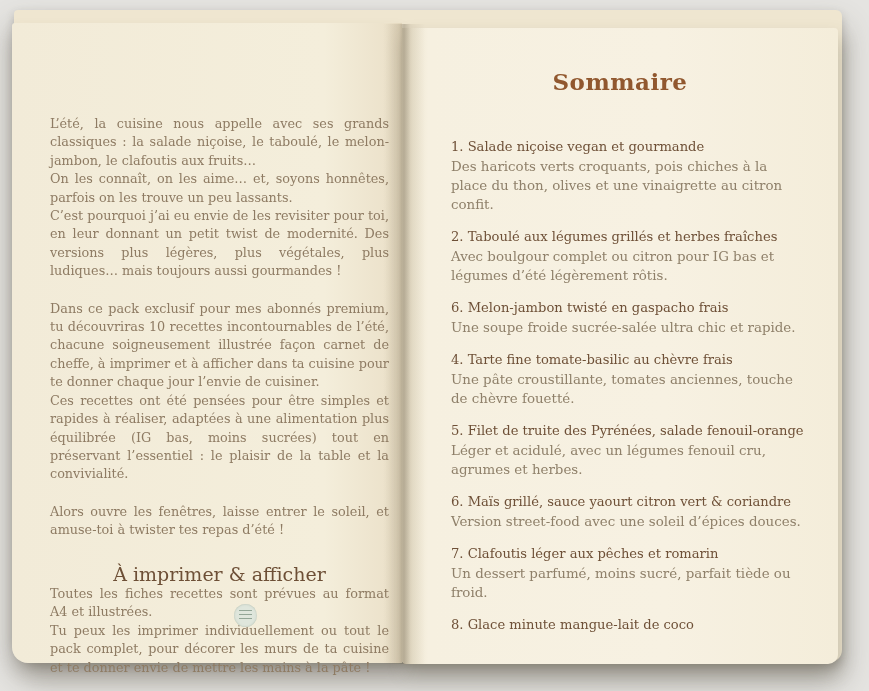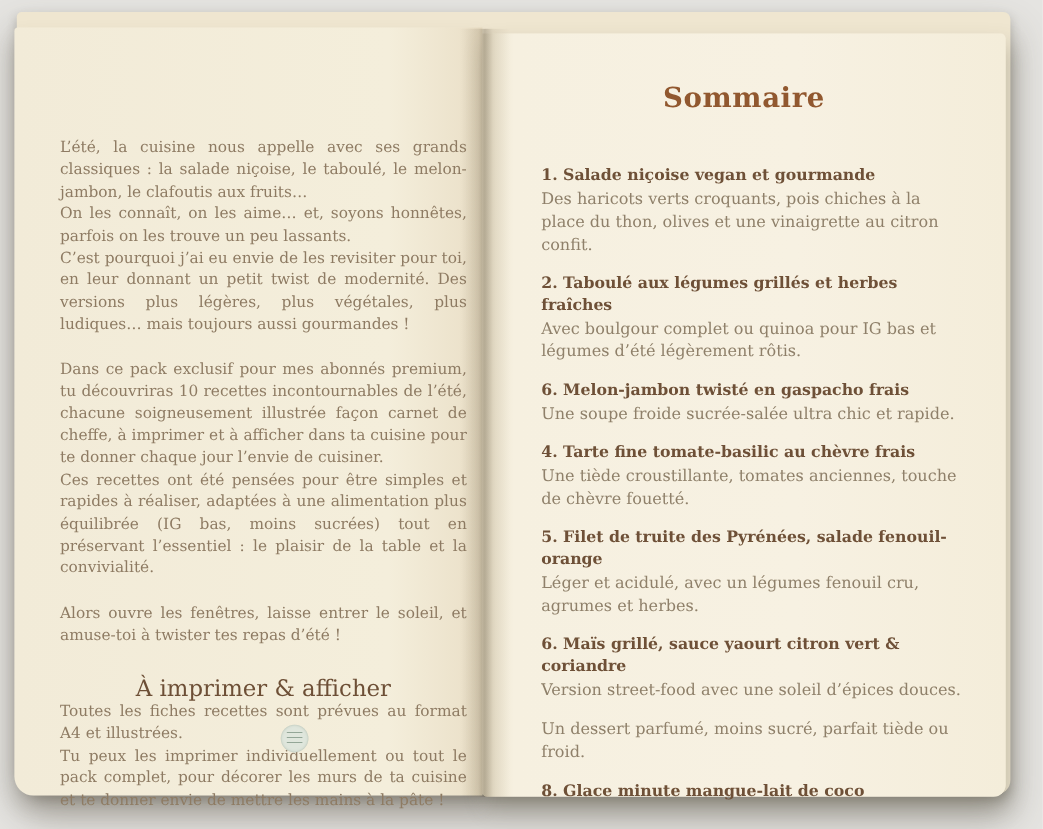--- a/index.html
+++ b/index.html
@@ -71,21 +71,21 @@
     text-align:center;
     color:#91582f;
     font-size:23px;font-weight:bold;letter-spacing:.5px;
   }
   .toc{
     position:absolute;left:49px;right:34px;top:110px;
     color:#8d7d66;font-size:13.4px;line-height:19px;
   }
   .entry{margin:0 0 14px 0;}
   .entry .etitle{
-    color:#6e5037;font-weight:bold;font-size:13.1px;line-height:18px;
+    color:#6e5037;font-weight:normal;font-size:13.1px;line-height:18px;
     margin-bottom:1px;
   }
   .entry .edesc{color:#8f806a;}
 </style>
 </head>
 <body>
 
 <div class="scene">
   <div class="under"></div>
 
@@ -114,39 +114,40 @@
 
   <div class="page right">
     <h1 class="rp-title">Sommaire</h1>
     <div class="toc">
         <div class="entry">
           <div class="etitle">1. Salade niçoise vegan et gourmande</div>
           <div class="edesc">Des haricots verts croquants, pois chiches à la place du thon, olives et une vinaigrette au citron confit.</div>
         </div>
         <div class="entry">
           <div class="etitle">2. Taboulé aux légumes grillés et herbes fraîches</div>
-          <div class="edesc">Avec boulgour complet ou quinoa pour IG bas et légumes d’été légèrement rôtis.</div>
+          <div class="edesc">Avec boulgour complet ou citron pour IG bas et légumes d’été légèrement rôtis.</div>
         </div>
         <div class="entry">
           <div class="etitle">6. Melon-jambon twisté en gaspacho frais</div>
           <div class="edesc">Une soupe froide sucrée-salée ultra chic et rapide.</div>
         </div>
         <div class="entry">
           <div class="etitle">4. Tarte fine tomate-basilic au chèvre frais</div>
-          <div class="edesc">Une tiède croustillante, tomates anciennes, touche de chèvre fouetté.</div>
+          <div class="edesc">Une pâte croustillante, tomates anciennes, touche de chèvre fouetté.</div>
         </div>
         <div class="entry">
           <div class="etitle">5. Filet de truite des Pyrénées, salade fenouil-orange</div>
           <div class="edesc">Léger et acidulé, avec un légumes fenouil cru, agrumes et herbes.</div>
         </div>
         <div class="entry">
           <div class="etitle">6. Maïs grillé, sauce yaourt citron vert &amp; coriandre</div>
           <div class="edesc">Version street-food avec une soleil d’épices douces.</div>
         </div>
         <div class="entry">
+          <div class="etitle">7. Clafoutis léger aux pêches et romarin</div>
           <div class="edesc">Un dessert parfumé, moins sucré, parfait tiède ou froid.</div>
         </div>
         <div class="entry">
           <div class="etitle">8. Glace minute mangue-lait de coco</div>
         </div>
       </div>
   </div>
 
   <div class="spine-shadow"></div>
 </div>

